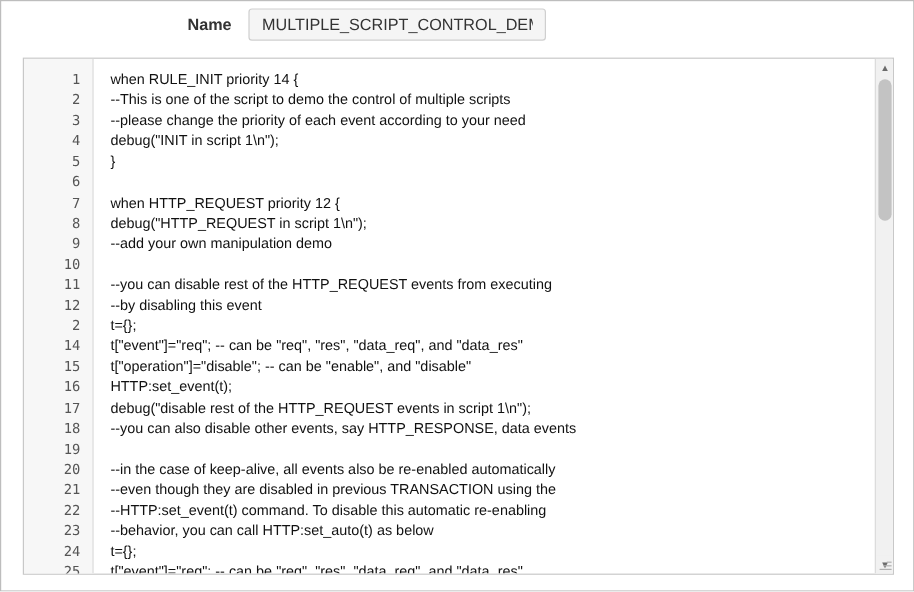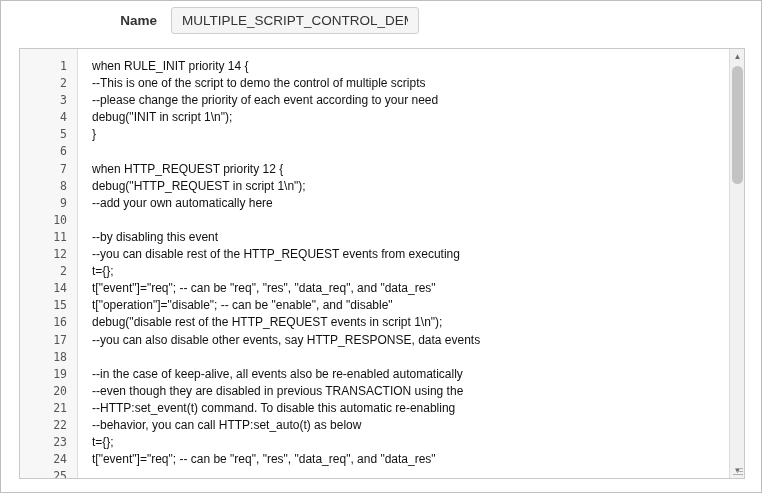--- a/index.html
+++ b/index.html
@@ -29,20 +29,21 @@
     box-sizing: border-box;
   }
   .name-label {
     width: 170px;
     text-align: right;
     padding-right: 14px;
     font-size: 13.5px;
     color: #333333;
     font-weight: bold;
     box-sizing: border-box;
+    margin-left: 36px;
   }
   .name-input {
     width: 248px;
     height: 27px;
     border: 1px solid #cfcfcf;
     border-radius: 3px;
     background: #f5f5f5;
     color: #333333;
     font-size: 13.5px;
     font-family: "Liberation Sans", sans-serif;
@@ -194,27 +195,28 @@
       </div>
       <div class="code">
         <div>when RULE_INIT priority 14 {</div>
         <div>--This is one of the script to demo the control of multiple scripts</div>
         <div>--please change the priority of each event according to your need</div>
         <div>debug("INIT in script 1\n");</div>
         <div>}</div>
         <div></div>
         <div>when HTTP_REQUEST priority 12 {</div>
         <div>debug("HTTP_REQUEST in script 1\n");</div>
-        <div>--add your own automatically here</div>
+        <div>--add your own manipulation demo</div>
         <div></div>
+        <div>--you can disable rest of the HTTP_REQUEST events from executing</div>
         <div>--by disabling this event</div>
-        <div>--you can disable rest of the HTTP_REQUEST events from executing</div>
         <div>t={};</div>
         <div>t["event"]="req"; -- can be "req", "res", "data_req", and "data_res"</div>
         <div>t["operation"]="disable"; -- can be "enable", and "disable"</div>
+        <div>HTTP:set_event(t);</div>
         <div>debug("disable rest of the HTTP_REQUEST events in script 1\n");</div>
         <div>--you can also disable other events, say HTTP_RESPONSE, data events</div>
         <div></div>
         <div>--in the case of keep-alive, all events also be re-enabled automatically</div>
         <div>--even though they are disabled in previous TRANSACTION using the</div>
         <div>--HTTP:set_event(t) command. To disable this automatic re-enabling</div>
         <div>--behavior, you can call HTTP:set_auto(t) as below</div>
         <div>t={};</div>
         <div>t["event"]="req"; -- can be "req", "res", "data_req", and "data_res"</div>
       </div>

